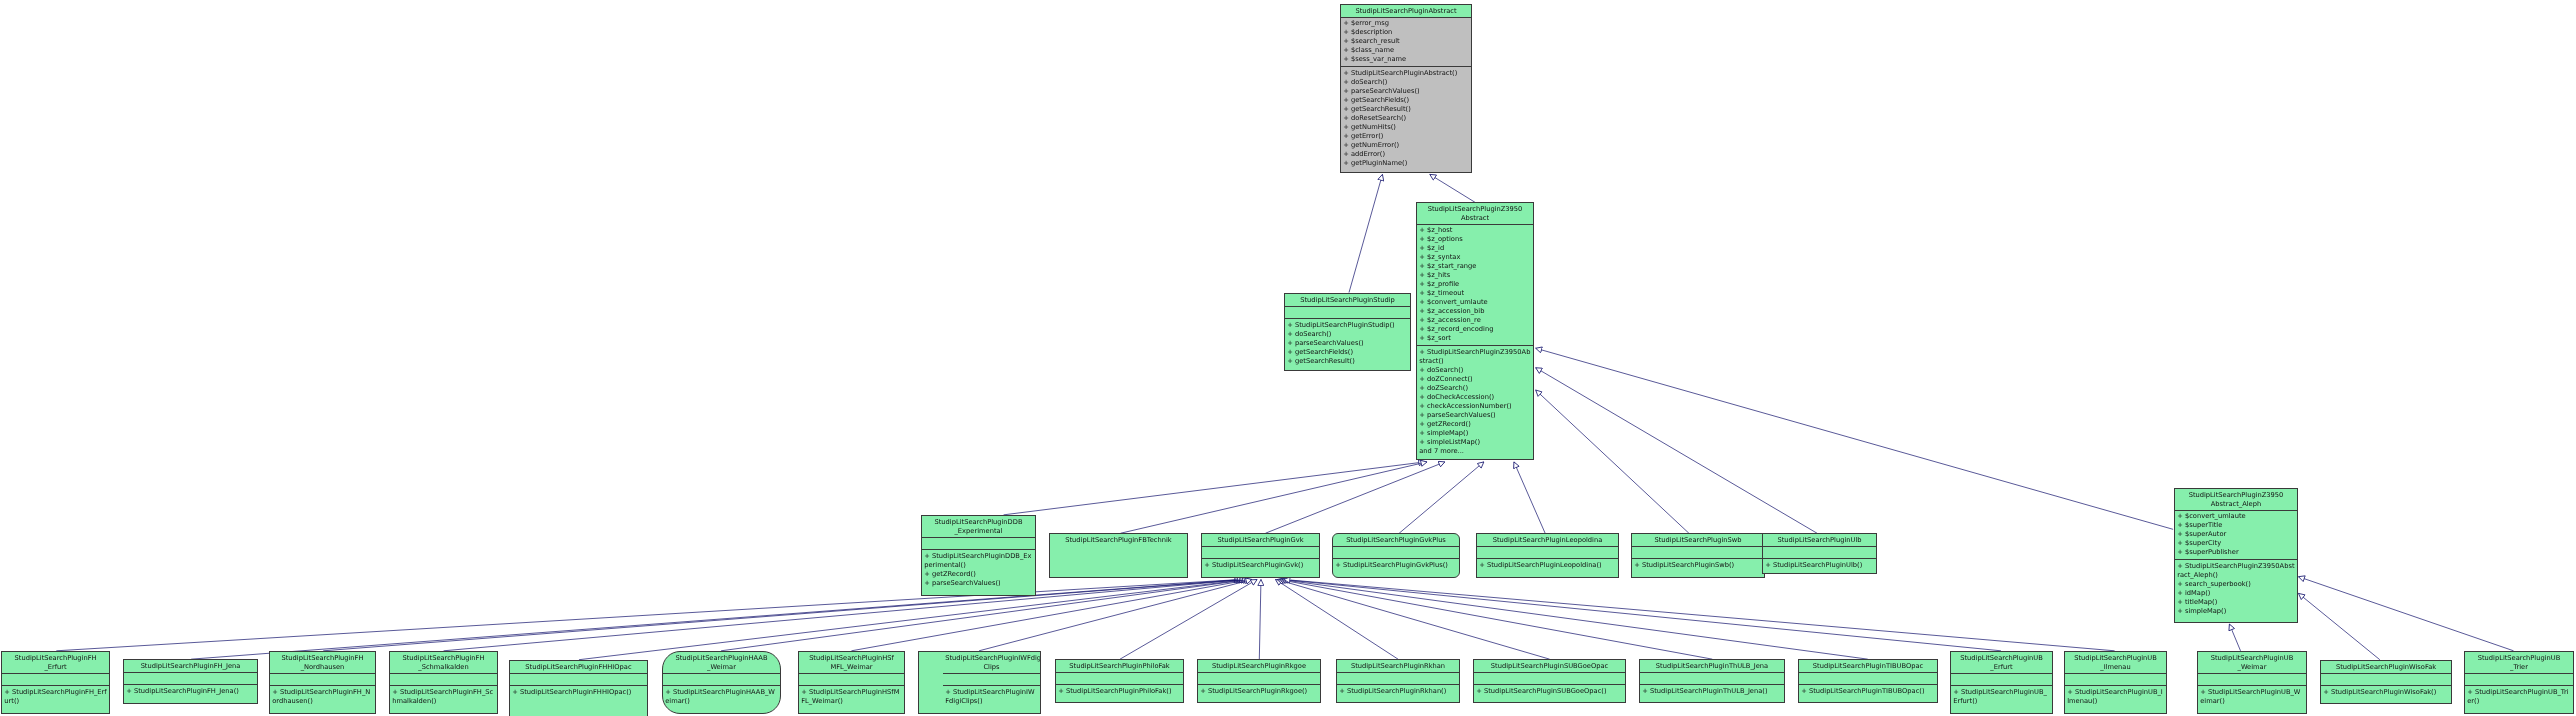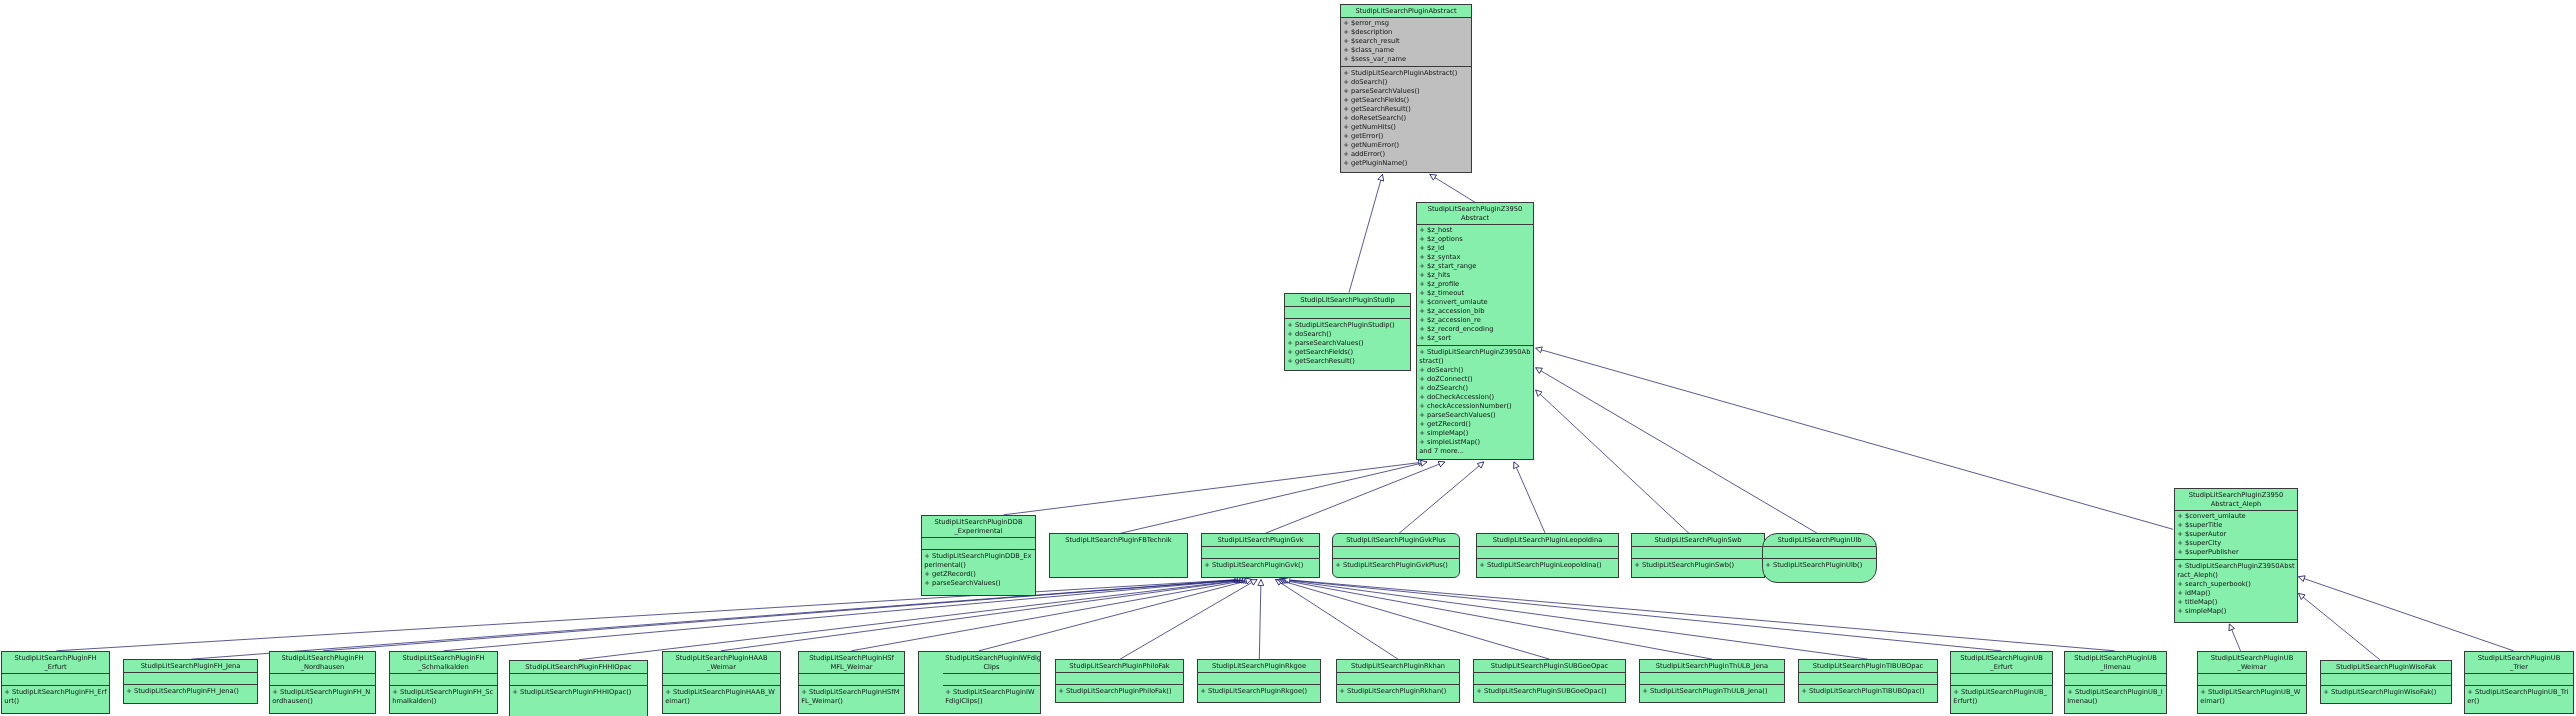--- a/index.html
+++ b/index.html
@@ -200,21 +200,21 @@
       </div>
       <div class="class-box" style="left: 1631px; top: 533px; width: 134px; height: 45px;">
         <div class="c-title">
           <div>StudipLitSearchPluginSwb</div>
         </div>
         <div class="c-attrs"></div>
         <div class="c-methods">
           <div class="member">+ StudipLitSearchPluginSwb()</div>
         </div>
       </div>
-      <div class="class-box" style="left: 1762px; top: 533px; width: 115px; height: 50px; border-radius: 15px;">
+      <div class="class-box" style="left: 1762px; top: 533px; width: 115px; height: 41px;">
         <div class="c-title">
           <div>StudipLitSearchPluginUlb</div>
         </div>
         <div class="c-attrs"></div>
         <div class="c-methods">
           <div class="member">+ StudipLitSearchPluginUlb()</div>
         </div>
       </div>
       <div class="class-box" style="left: 2174px; top: 488px; width: 124px; height: 135px;">
         <div class="c-title">
@@ -277,21 +277,21 @@
       </div>
       <div class="class-box" style="left: 509px; top: 660px; width: 139px; height: 60px;">
         <div class="c-title">
           <div>StudipLitSearchPluginFHHIOpac</div>
         </div>
         <div class="c-attrs"></div>
         <div class="c-methods">
           <div class="member">+ StudipLitSearchPluginFHHIOpac()</div>
         </div>
       </div>
-      <div class="class-box" style="left: 662px; top: 651px; width: 119px; height: 63px;">
+      <div class="class-box" style="left: 662px; top: 651px; width: 119px; height: 63px; border-radius: 18px;">
         <div class="c-title">
           <div>StudipLitSearchPluginHAAB</div>
           <div>_Weimar</div>
         </div>
         <div class="c-attrs"></div>
         <div class="c-methods">
           <div class="member">+ StudipLitSearchPluginHAAB_Weimar()</div>
         </div>
       </div>
       <div class="class-box" style="left: 798px; top: 651px; width: 107px; height: 63px;">

